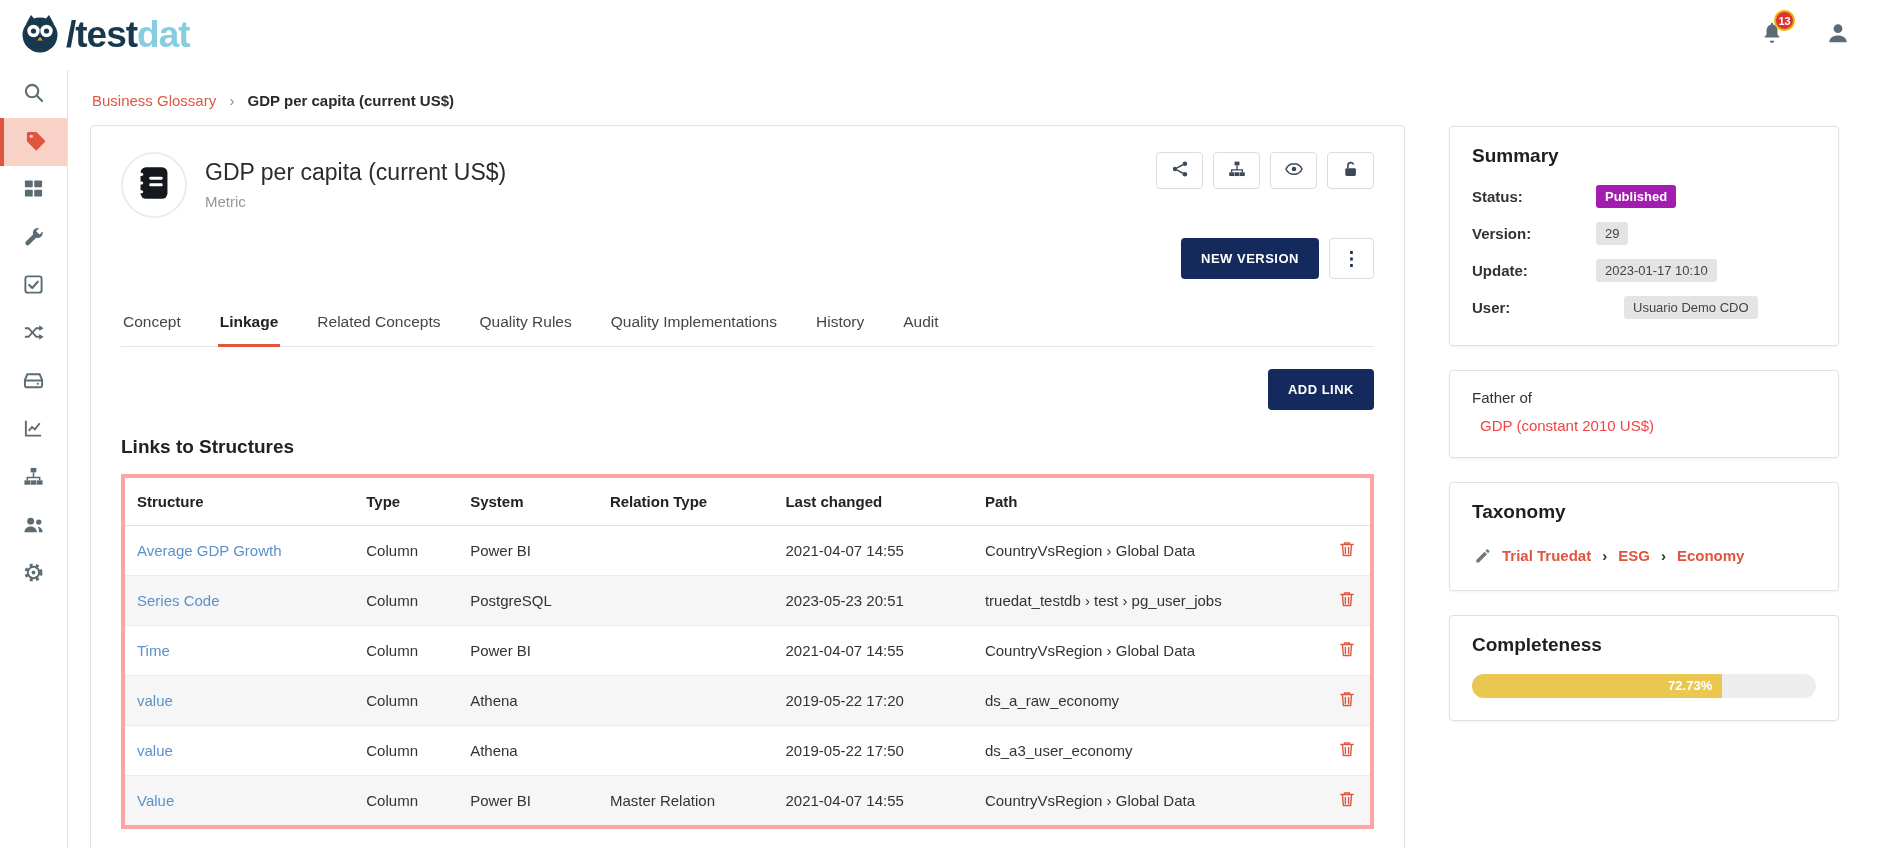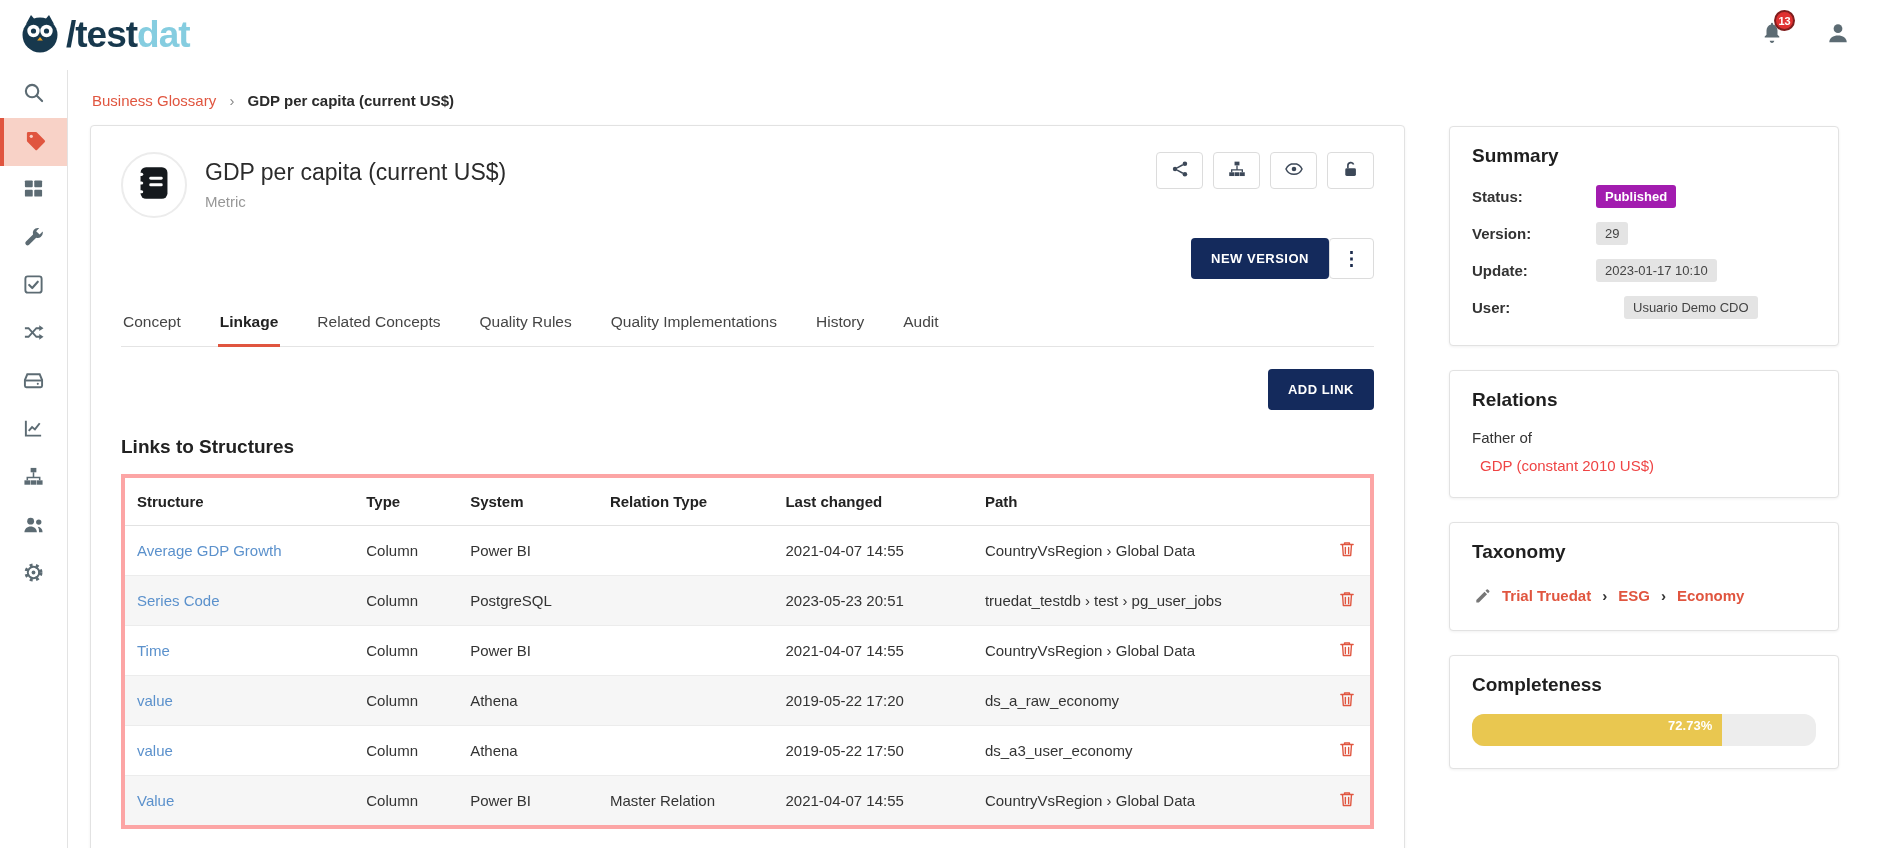--- a/index.html
+++ b/index.html
@@ -8,21 +8,21 @@
 
   
   .topbar { height: 70px; display: flex; align-items: center; padding: 0 30px 0 18px; background: #fff; }
   .logo { display: flex; align-items: center; gap: 4px; cursor: pointer; }
   .logo-text { font-size: 37px; font-weight: bold; letter-spacing: -1px; color: #17384d; }
   .logo-text .lite { color: #85cde0; }
   .topbar-right { margin-left: auto; display: flex; align-items: center; gap: 42px; }
   .bell-wrap { position: relative; cursor: pointer; color: #5c6b73; }
   .bell-wrap svg { width: 24px; height: 24px; }
   .notif-badge { position: absolute; top: -11px; right: -11px; min-width: 21px; height: 21px;
-    background: #e03131; border: 2px solid #7f1d1d; border-radius: 50%; color: #fff;
+    background: #e03131; border: 2px solid #eab308; border-radius: 50%; color: #fff;
     font-size: 11px; font-weight: bold; display: flex; align-items: center; justify-content: center; }
   .user-wrap { cursor: pointer; color: #5c6b73; }
   .user-wrap svg { width: 24px; height: 24px; }
 
   
   .page { display: flex; height: 778px; }
   .sidebar { width: 68px; border-right: 1px solid #e3e3e3; display: flex; flex-direction: column; }
   .side-item { height: 48px; display: flex; align-items: center; justify-content: center;
     color: #5c6b73; cursor: pointer; }
   .side-item svg { width: 21px; height: 21px; }
@@ -49,21 +49,21 @@
     display: flex; align-items: center; justify-content: center; background: #fff; }
   .avatar svg { width: 38px; height: 38px; }
   .title-block { margin-left: 18px; padding-top: 7px; }
   .concept-title { font-size: 23px; color: #2b2b2b; }
   .concept-subtitle { font-size: 15px; color: #979797; margin-top: 7px; }
   .header-actions { margin-left: auto; display: flex; gap: 10px; }
   .icon-btn { width: 47px; height: 37px; border: 1px solid #dcdcdc; border-radius: 4px;
     background: #fff; color: #3c4858; display: flex; align-items: center; justify-content: center; cursor: pointer; }
   .icon-btn svg { width: 18px; height: 18px; }
 
-  .version-row { display: flex; justify-content: flex-end; margin-top: 20px; }
+  .version-row { display: flex; justify-content: flex-end; gap: 10px; margin-top: 20px; }
   .btn-primary { background: #142a5c; color: #fff; border: none; border-radius: 4px;
     height: 41px; padding: 0 20px; font-size: 13px; font-weight: bold; letter-spacing: 0.5px;
     font-family: "Liberation Sans", sans-serif; cursor: pointer; }
   .more-btn { width: 45px; height: 41px; border: 1px solid #dcdcdc; border-radius: 4px;
     background: #fff; color: #1b2b4d; font-size: 19px; font-weight: bold; cursor: pointer; }
 
   
   .tabs { display: flex; gap: 35px; border-bottom: 1px solid #e4e4e4; margin-top: 22px; }
   .tab { padding: 12px 2px 13px; font-size: 15.5px; color: #454545; cursor: pointer; }
   .tab.active { font-weight: bold; color: #222; border-bottom: 3px solid #e0553f; margin-bottom: -1px; }
@@ -95,21 +95,21 @@
 
   .relations-group { font-size: 15px; color: #333; margin-bottom: 11px; }
   .relation-link { display: inline-block; margin-left: 8px; font-size: 15px; color: #ef4444; cursor: pointer; }
 
   .tax-row { display: flex; align-items: center; gap: 11px; font-size: 15px; padding: 6px 0 4px 2px; }
   .tax-edit { color: #777; cursor: pointer; display: inline-flex; }
   .tax-edit svg { width: 17px; height: 17px; }
   .tax-link { color: #e0553f; font-weight: bold; cursor: pointer; }
   .tax-sep { color: #333; font-weight: bold; }
 
-  .progress-track { height: 32px; background: #ededed; border-radius: 12px; overflow: hidden; margin-top: 4px; }
+  .progress-track { height: 24px; background: #ededed; border-radius: 12px; overflow: hidden; margin-top: 4px; }
   .progress-fill { height: 100%; background: #e9c750; text-align: right;
     line-height: 24px; padding-right: 10px; color: #fff; font-size: 13px; font-weight: bold; }
 </style>
 </head>
 <body>
 
 <div class="topbar">
   <div class="logo">
     <span>
       <svg width="44" height="44" viewBox="0 0 44 44">
@@ -427,21 +427,20 @@
           <span class="summary-label">Update:</span>
           <span class="badge badge-gray">2023-01-17 10:10</span>
         </div>
         <div class="summary-row">
           <span class="summary-label">User:</span>
           <span class="badge badge-gray">Usuario Demo CDO</span>
         </div>
       </div>
 
       <div class="card side-card">
-        <h3>Relations</h3>
         <div class="relations-group">Father of</div>
         <span class="relation-link">GDP (constant 2010 US$)</span>
       </div>
 
       <div class="card side-card">
         <h3>Taxonomy</h3>
         <div class="tax-row">
           <span class="tax-edit">
             <svg viewBox="0 0 22 22">
                 <path d="M3 16.7V20h3.3L16.9 9.4l-3.3-3.3L3 16.7zM19.7 6.6a1.1 1.1 0 0 0 0-1.6l-1.7-1.7a1.1 1.1 0 0 0-1.6 0l-1.5 1.5 3.3 3.3 1.5-1.5z" fill="currentColor"></path>

